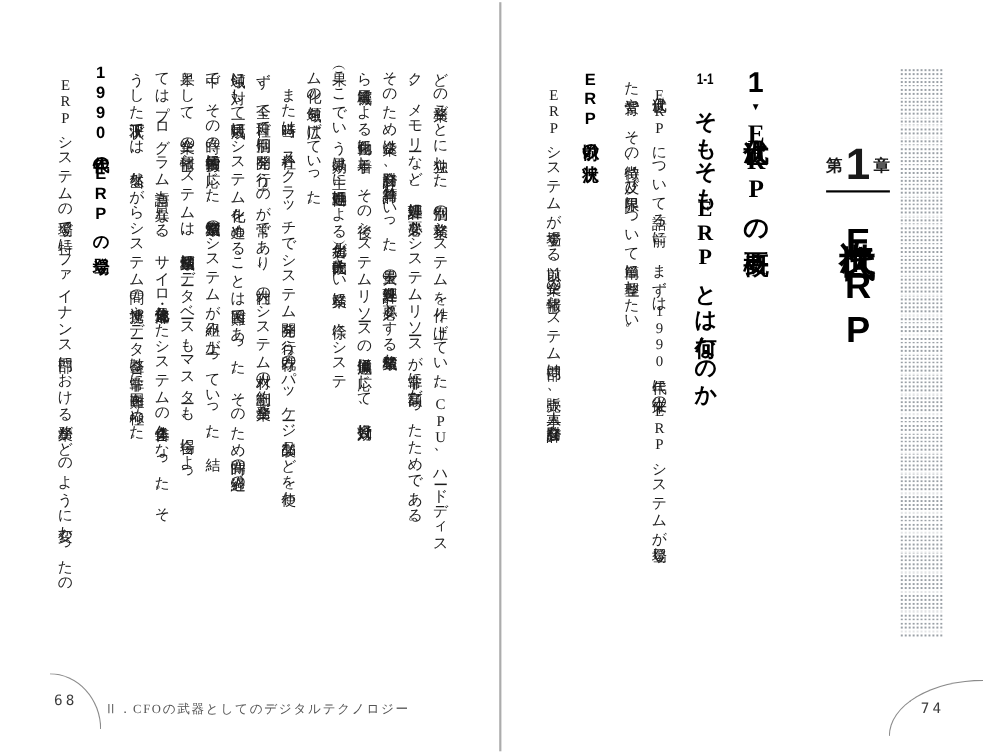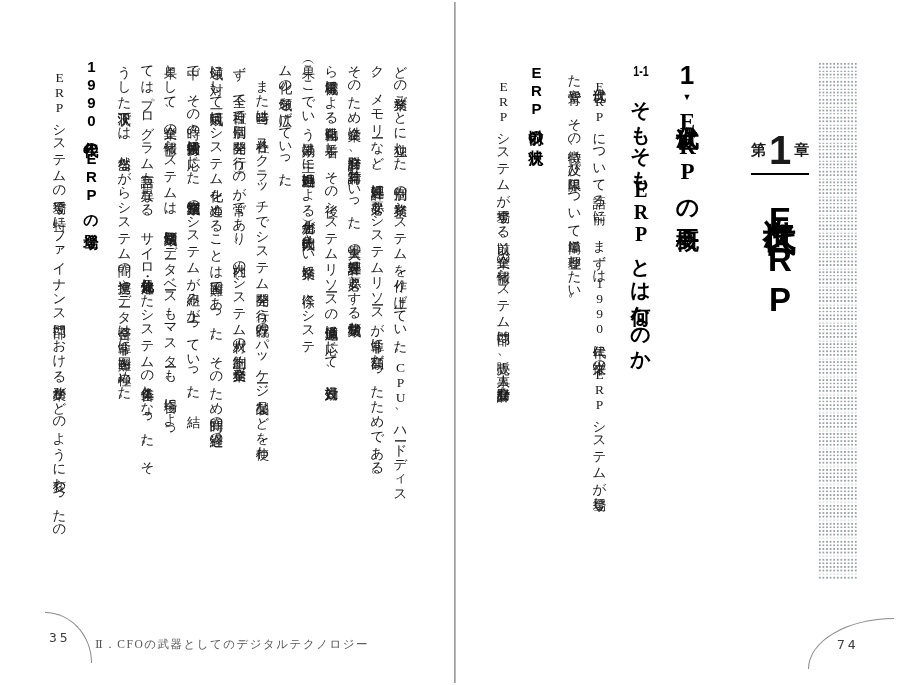--- a/index.html
+++ b/index.html
@@ -61,21 +61,21 @@
     border-top:1px solid #8a8a8a;border-right:1px solid #8a8a8a;
     border-top-right-radius:100% 100%;}
   .arc-right{position:absolute;left:808px;top:618px;width:85px;height:50px;
     border-top:1px solid #8a8a8a;border-left:1px solid #8a8a8a;
     border-top-left-radius:100% 100%;}
   .pagenum{position:absolute;font-family:"DejaVu Sans Mono","Liberation Mono",monospace;
     font-size:13px;letter-spacing:3px;color:#3d3d3d;}
   .pagenum-left{left:49px;top:630px;}
   .pagenum-right{left:837px;top:637px;}
   .footer-title{position:absolute;left:95px;top:637px;font-size:11.5px;
-    letter-spacing:1.5px;color:#555;}
+    letter-spacing:1.5px;color:#555;font-family:Liberation Serif, serif;}
 </style>
 </head>
 <body>
 
 <div class="gutter"></div>
 
 <div class="dot-band"></div>
 
 <div class="chapter">
   <div class="ch-label">
@@ -118,17 +118,17 @@
     <span class="tline">てはプログラム言語も異なる、サイロ化・部分最適化したシステムの集合体となった。そ</span>
     <span class="tline">うした状況下では、当然ながらシステム間の連携やデータ整合は非常に困難を極めた。</span>
   </div>
   <h4 class="minihead vert">1990年代のERPの登場</h4>
   <div class="para">
     <span class="tline">　ERPシステムの登場で特にファイナンス部門における業務がどのように変わったの</span>
   </div>
 </div>
 
 <div class="arc-left"></div>
-<div class="pagenum pagenum-left">35</div>
+<div class="pagenum pagenum-left">68</div>
 <div class="footer-title">Ⅱ．CFOの武器としてのデジタルテクノロジー</div>
 
 <div class="arc-right"></div>
 <div class="pagenum pagenum-right">74</div>
 
 </body></html>

